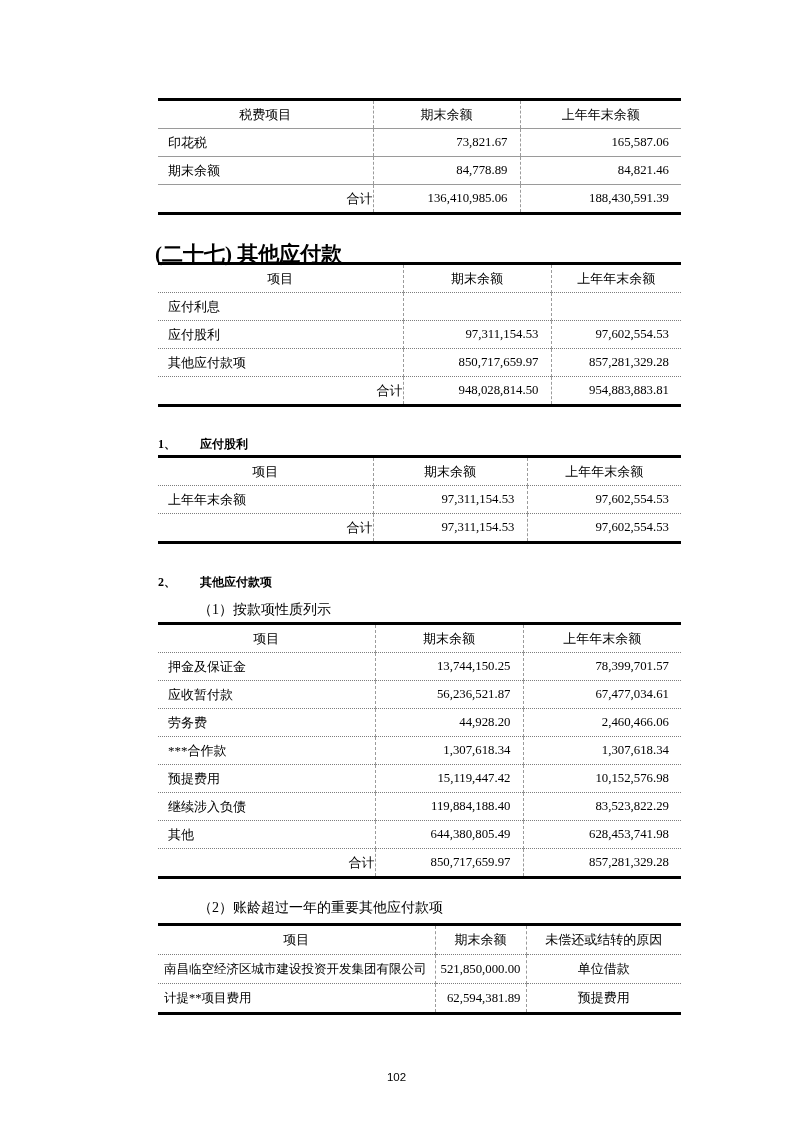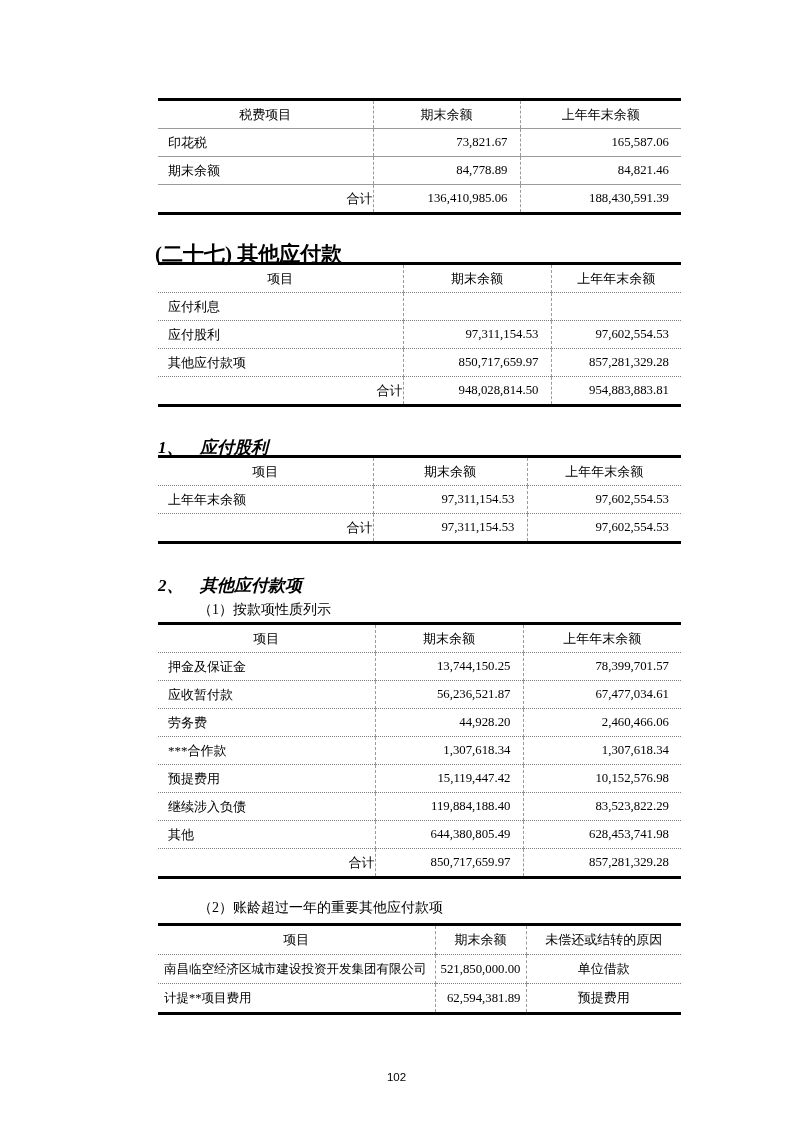--- a/index.html
+++ b/index.html
@@ -30,21 +30,21 @@
   .fin-table td:nth-child(1), .fin-table td:nth-child(2) { border-right:1px dashed #9b9b9b; }
   .ch { text-align:center; }
   .cl { text-align:left; padding-left:10px !important; }
   .ct { text-align:right; }
   .cn { text-align:right; padding-right:12px !important; font-size:12.8px; }
   .t5 td { height:28px; }
   .t5 .cl { padding-left:6px !important; font-size:12.5px; white-space:nowrap; }
   .t5 .cn { padding-right:5px !important; }
   .cr { text-align:center; }
   .h-s27 { position:absolute; left:121px; top:240px; font-size:21px; font-weight:bold;margin-left:34px; }
-  .h-sub  { position:absolute; left:158px; font-size:17px; font-weight:bold;font-style:italic; }
+  .h-sub  { position:absolute; left:158px; font-size:12px; font-weight:bold; }
   .h-sub .num { display:inline-block; width:42px; }
   .h-item { position:absolute; left:198px; font-size:14px; font-weight:normal; }
   .page-num {
     position:absolute; left:0; top:1071px; width:100%;
     text-align:center; font-size:11.5px;
     font-family:"Liberation Sans","DejaVu Sans",sans-serif;
   }
 </style>
 </head>
 <body>

